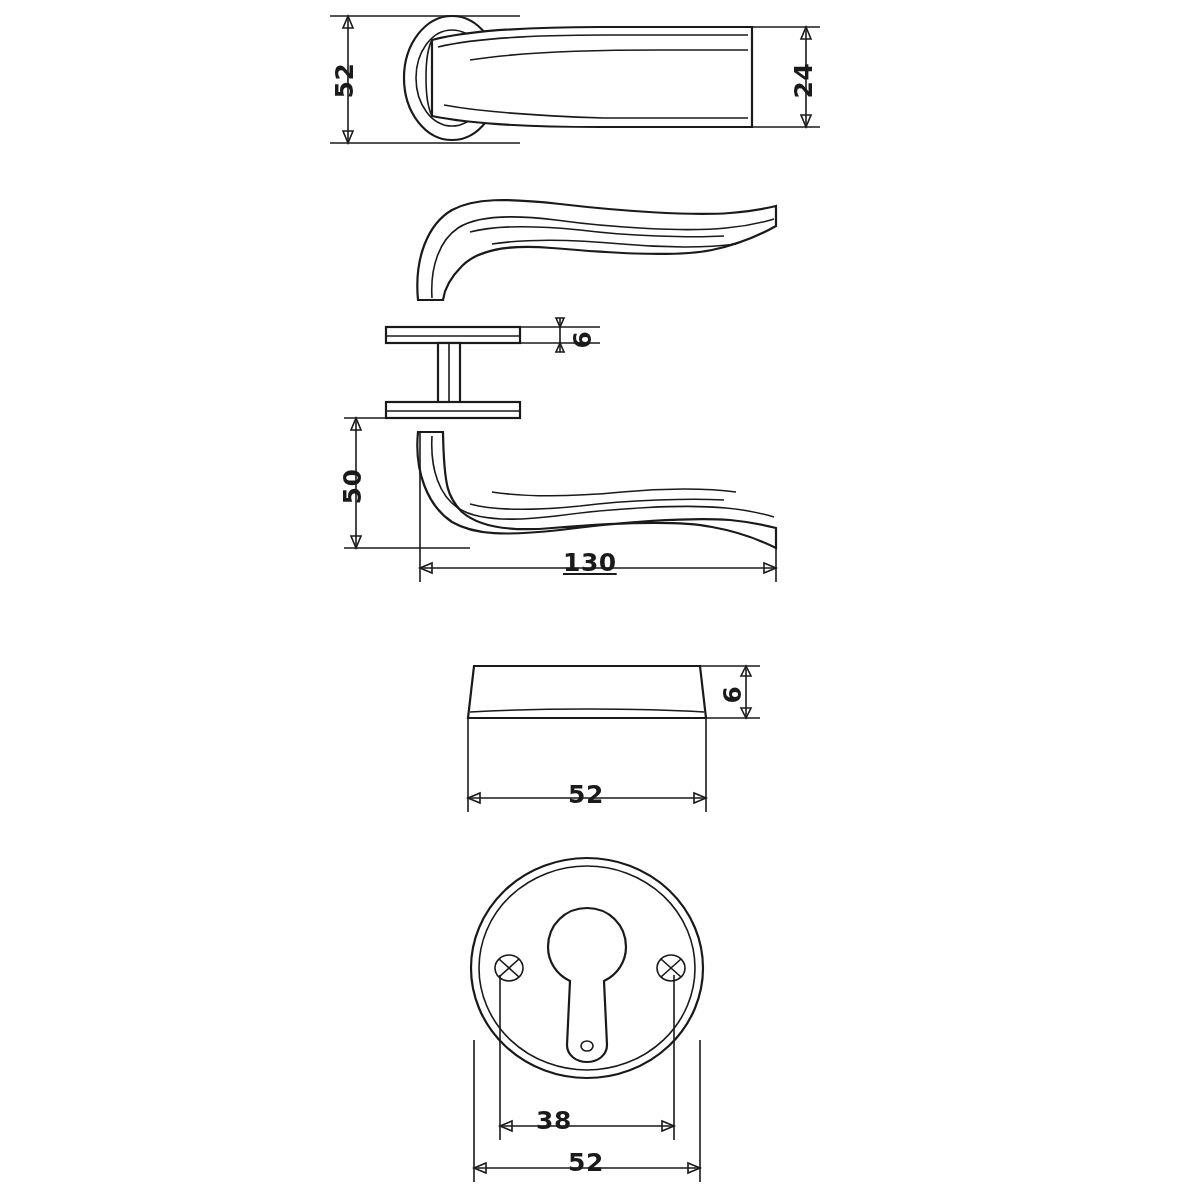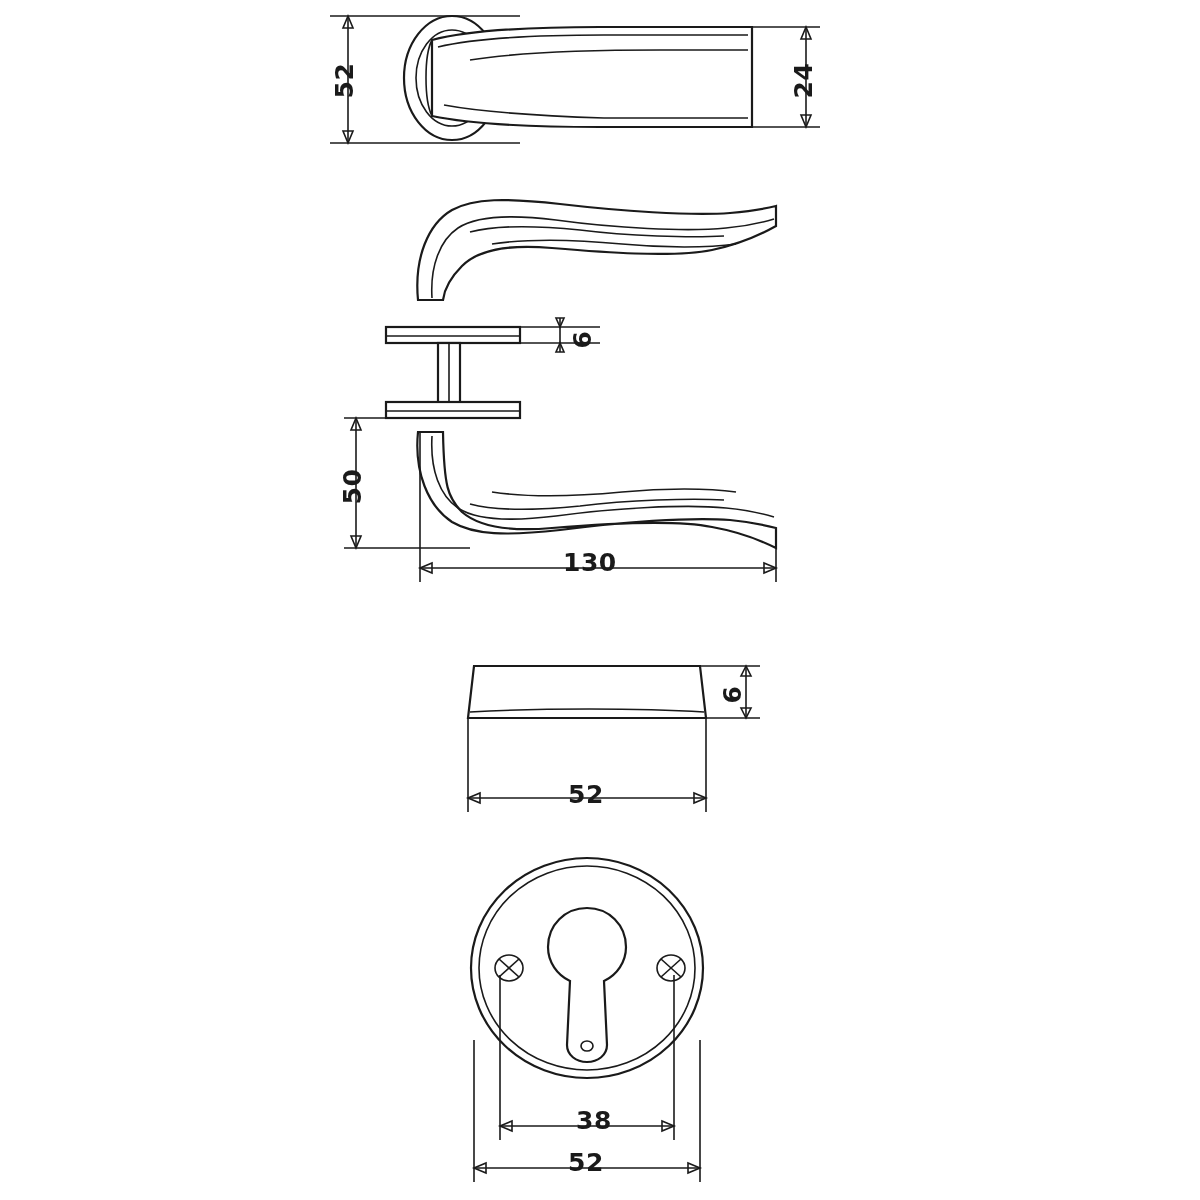--- a/index.html
+++ b/index.html
@@ -172,23 +172,23 @@
   </svg>
 
   <div class="dim-label rot90" style="left:327px; top:66px;">52</div>
 
   <div class="dim-label rot90" style="left:786px; top:66px;">24</div>
 
   <div class="dim-label rot90" style="left:574px; top:325px;">6</div>
 
   <div class="dim-label rot90" style="left:335px; top:472px;">50</div>
 
-  <div class="dim-label" style="left:563px; top:548px;">130</div>
+  <div class="dim-label" style="left:563px; top:548px;text-decoration:underline;">130</div>
 
   <div class="dim-label rot90" style="left:724px; top:680px;">6</div>
 
   <div class="dim-label" style="left:568px; top:780px;">52</div>
 
-  <div class="dim-label" style="left:576px; top:1106px;">38</div>
+  <div class="dim-label" style="left:536px; top:1106px;">38</div>
 
   <div class="dim-label" style="left:568px; top:1148px;">52</div>
 
 </div>
 
 </body></html>

